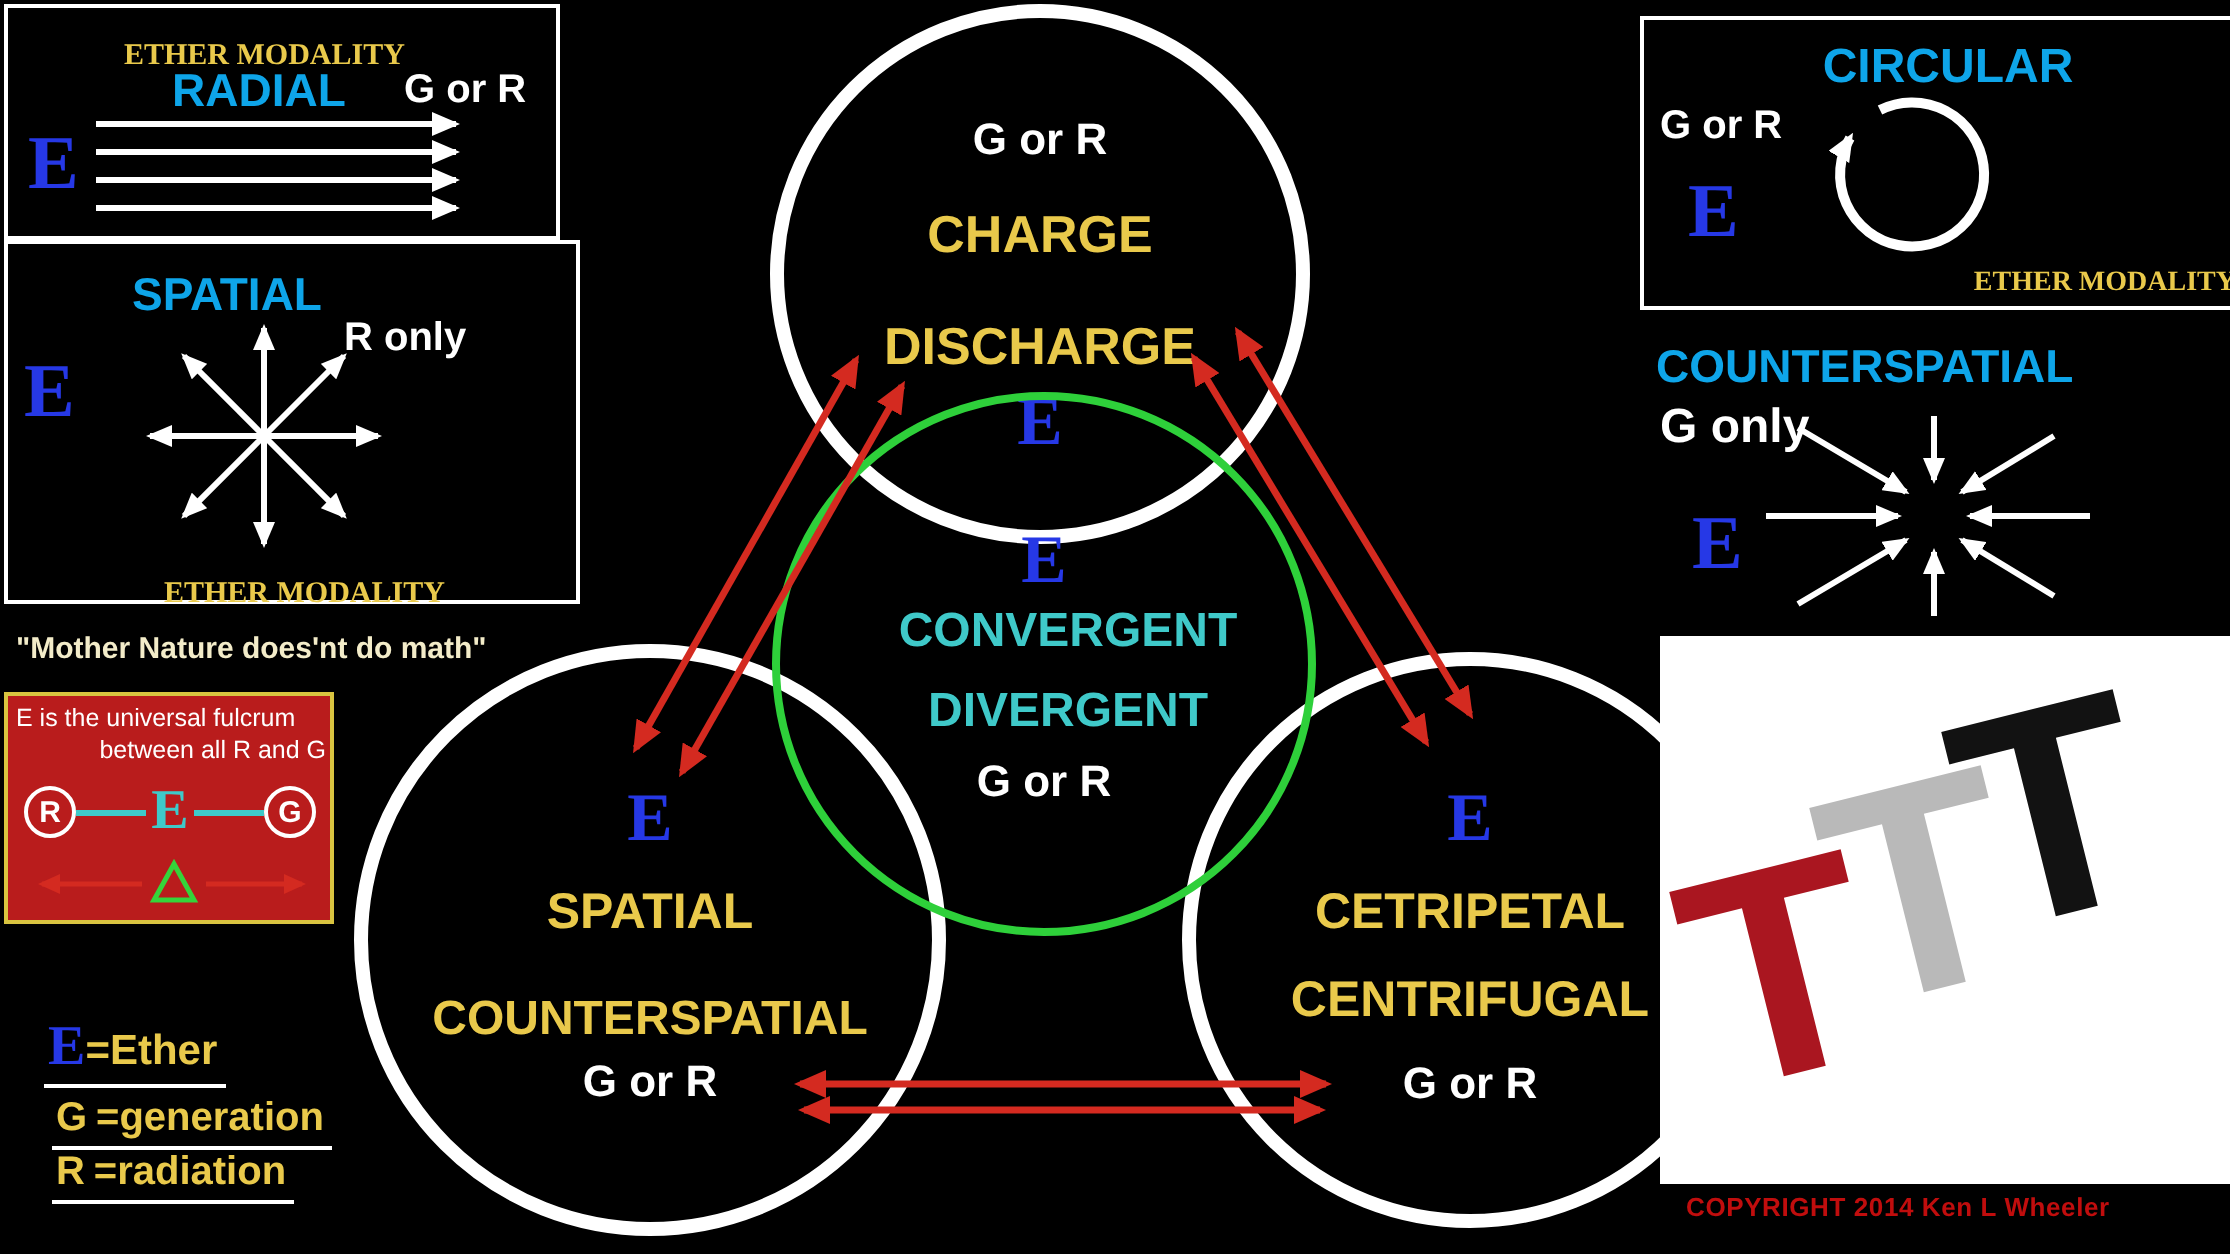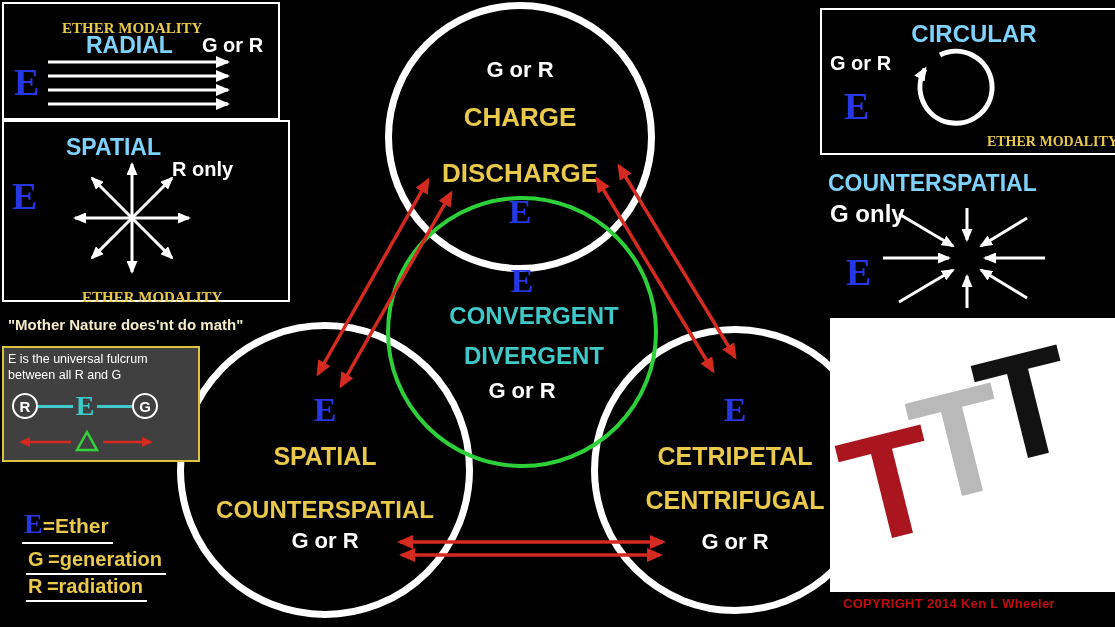--- a/index.html
+++ b/index.html
@@ -5,21 +5,21 @@
   * { margin:0; padding:0; box-sizing:border-box; }
   html,body { background:#000; }
   .canvas {
     position:relative; width:1115px; height:627px; background:#000;
     overflow:hidden; font-family:"Liberation Sans", sans-serif;
   }
   .abs { position:absolute; }
   .serif { font-family:"Liberation Serif", serif; }
   .b { font-weight:bold; }
   .yellow { color:#e9c94b;margin-top:11px; }
-  .green  { color:#7dd3fc; }
+  .green  { color:#0ea5e9; }
   .cyan   { color:#3fc9c9;margin-left:24px; }
   .white  { color:#ffffff; }
   .blue-e { font-family:"Liberation Serif", serif; font-weight:bold; color:#2638e6; }
   .panel { position:absolute; border:2px solid #fff; }
   .circle {
     position:absolute; border-radius:50%; display:flex; flex-direction:column;
     align-items:center; text-align:center; z-index:2;
   }
   .overlay { position:absolute; left:0; top:0; z-index:5; pointer-events:none; }
   .logo-box { position:absolute; background:#fff; z-index:7; overflow:hidden; }
@@ -75,23 +75,23 @@
         <line x1="73" y1="66" x2="33" y2="106" marker-end="url(#aw2)"></line>
         <line x1="73" y1="66" x2="16" y2="66" marker-end="url(#aw2)"></line>
         <line x1="73" y1="66" x2="33" y2="26" marker-end="url(#aw2)"></line>
       </g>
     </svg>
     <div class="abs serif b yellow" style="left:78px; top:156px; font-size:15px;">ETHER MODALITY</div>
   </div>
 
   <div class="abs b" style="left:8px; top:316px; font-size:15px; color:#f3ecc9; z-index:3;">"Mother Nature does'nt do math"</div>
 
-  <div class="abs" style="left:2px; top:346px; width:198px; height:116px; border:2px solid #d9c440; z-index:6; background:#404040;">
+  <div class="abs" style="left:2px; top:346px; width:165px; height:116px; border:2px solid #d9c440; z-index:6; background:#b91c1c;">
     <div class="abs white" style="left:4px; top:4px; font-size:12.5px; width:155px;">E is the universal fulcrum</div>
-    <div class="abs white" style="left:4px; top:20px; font-size:12.5px; width:155px;">between all R and G</div>
+    <div class="abs white" style="left:4px; top:20px; font-size:12.5px; width:155px;text-align:right;">between all R and G</div>
     <div class="abs" style="left:8px; top:42px; width:146px; height:32px; display:flex; align-items:center;">
       <div class="f-node">R</div>
       <div class="fulcrum-line"></div>
       <div class="blue-e" style="color:#3fc9c9; font-size:28px; padding:0 3px;">E</div>
       <div class="fulcrum-line"></div>
       <div class="f-node">G</div>
     </div>
     <svg class="abs" style="left:5px; top:80px;" width="152" height="28" viewBox="0 0 152 28">
       <defs>
         <marker id="ar3" markerUnits="userSpaceOnUse" markerWidth="11" markerHeight="10" refX="9" refY="5" orient="auto">

